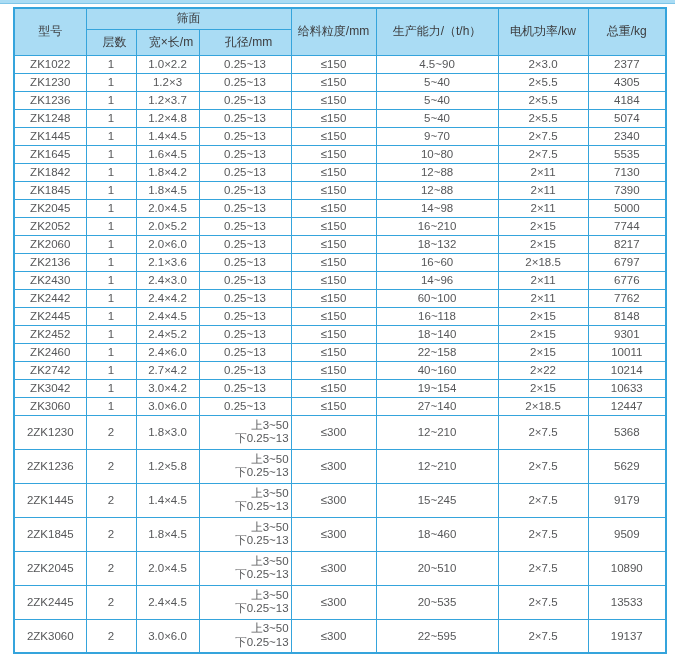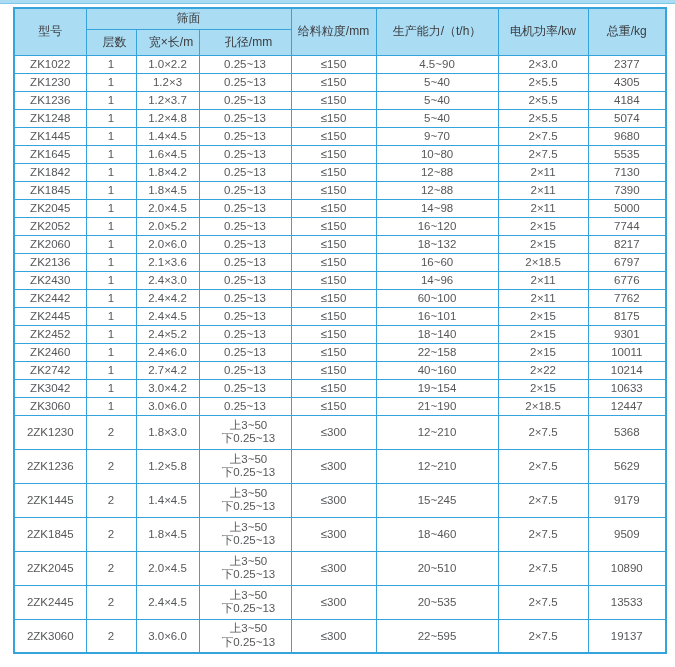--- a/index.html
+++ b/index.html
@@ -48,21 +48,21 @@
   thead tr.group-row th { height: 21px; }
   thead tr.sub-row th { height: 26px; padding-left: 9px; }
   td {
     color: var(--cell_text);
     font-size: 11.5px;
     height: 18px;
     background: #ffffff;
   }
   tr.double td { height: 34px; }
   td.aperture-multi {
-    text-align: center;
+    text-align: right;
     padding-left: 9px;
     line-height: 13.5px;
   }
 </style>
 </head>
 <body>
 
 <div class="top-strip"></div>
 
 <table class="spec">
@@ -143,21 +143,21 @@
       <tr>
         <td>ZK1445</td>
         <td>1</td>
         <td>1.4×4.5</td>
         <td>
           <div>0.25~13</div>
         </td>
         <td>≤150</td>
         <td>9~70</td>
         <td>2×7.5</td>
-        <td>9680</td>
+        <td>2340</td>
       </tr>
       <tr>
         <td>ZK1645</td>
         <td>1</td>
         <td>1.6×4.5</td>
         <td>
           <div>0.25~13</div>
         </td>
         <td>≤150</td>
         <td>10~80</td>
@@ -201,21 +201,21 @@
         <td>5000</td>
       </tr>
       <tr>
         <td>ZK2052</td>
         <td>1</td>
         <td>2.0×5.2</td>
         <td>
           <div>0.25~13</div>
         </td>
         <td>≤150</td>
-        <td>16~120</td>
+        <td>16~210</td>
         <td>2×15</td>
         <td>7744</td>
       </tr>
       <tr>
         <td>ZK2060</td>
         <td>1</td>
         <td>2.0×6.0</td>
         <td>
           <div>0.25~13</div>
         </td>
@@ -261,23 +261,23 @@
         <td>7762</td>
       </tr>
       <tr>
         <td>ZK2445</td>
         <td>1</td>
         <td>2.4×4.5</td>
         <td>
           <div>0.25~13</div>
         </td>
         <td>≤150</td>
-        <td>16~101</td>
-        <td>2×15</td>
-        <td>8175</td>
+        <td>16~118</td>
+        <td>2×15</td>
+        <td>8148</td>
       </tr>
       <tr>
         <td>ZK2452</td>
         <td>1</td>
         <td>2.4×5.2</td>
         <td>
           <div>0.25~13</div>
         </td>
         <td>≤150</td>
         <td>18~140</td>
@@ -321,21 +321,21 @@
         <td>10633</td>
       </tr>
       <tr>
         <td>ZK3060</td>
         <td>1</td>
         <td>3.0×6.0</td>
         <td>
           <div>0.25~13</div>
         </td>
         <td>≤150</td>
-        <td>21~190</td>
+        <td>27~140</td>
         <td>2×18.5</td>
         <td>12447</td>
       </tr>
       <tr class="double">
         <td>2ZK1230</td>
         <td>2</td>
         <td>1.8×3.0</td>
         <td class="aperture-multi">
           <div>上3~50</div>
           <div>下0.25~13</div>

